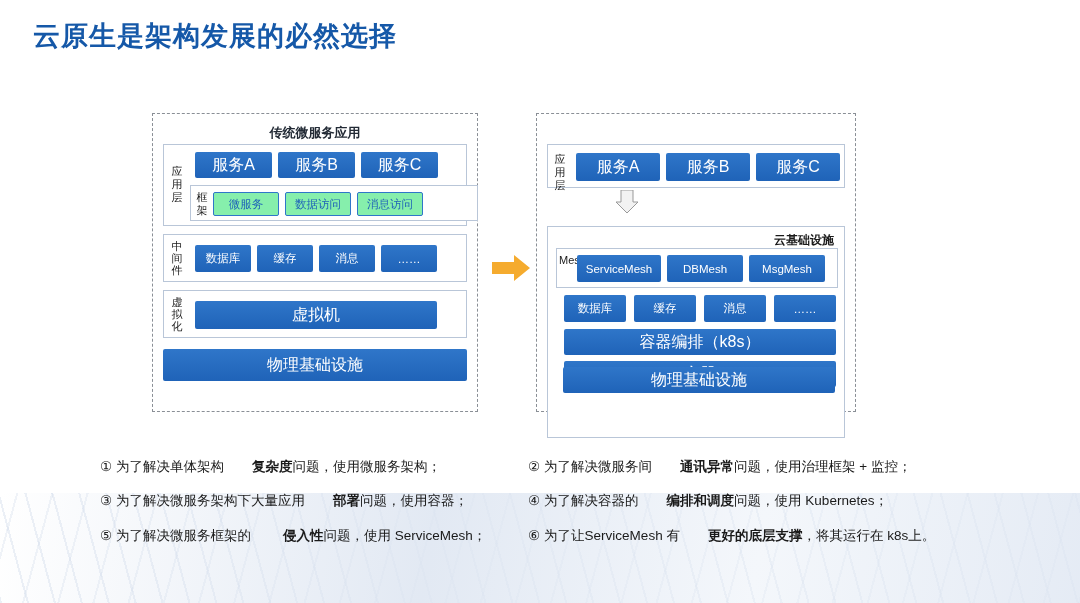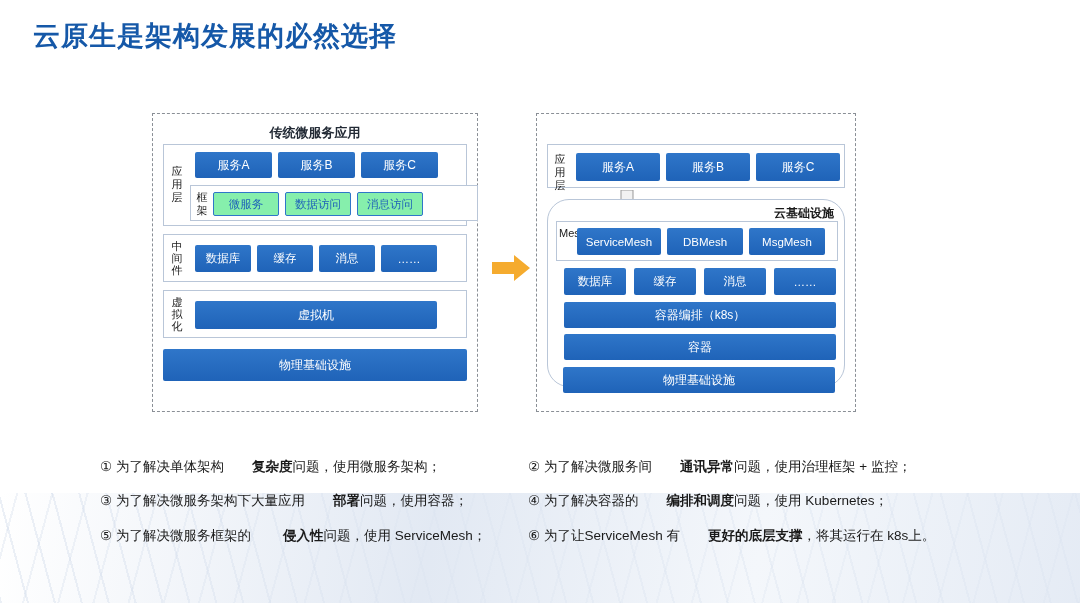--- a/index.html
+++ b/index.html
@@ -50,21 +50,21 @@
   }
   .side-label {
     position:absolute;
     font-size:11px; color:#1a1a1a;
     line-height:13px; text-align:center;
     width:16px;
   }
   .blk {
     position:absolute;
     background:linear-gradient(180deg,#2f76c9 0%,#1f63b8 100%);
-    color:#ffffff; font-size:12px;
+    color:#ffffff; font-size:16px;
     display:flex; align-items:center; justify-content:center;
     border-radius:2px;
     box-sizing:border-box;
   }
   .blk.small { font-size:11.5px; }
   .blk.white {
     background:#86efac; color:#1f63b8;
     border:1px solid #2f76c9;
   }
   .arrow-right {
@@ -133,21 +133,21 @@
     <div class="blk" style="left:28px; top:8px; width:84px; height:28px;">服务A</div>
     <div class="blk" style="left:118px; top:8px; width:84px; height:28px;">服务B</div>
     <div class="blk" style="left:208px; top:8px; width:84px; height:28px;">服务C</div>
   </div>
 
   <svg class="down-arrow" style="left:78px; top:76px;" width="24" height="24" viewBox="0 0 24 24">
     <polygon points="6,0 18,0 18,12 23,12 12,23 1,12 6,12" fill="#f2f2f2" stroke="#999999" stroke-width="1"></polygon>
   </svg>
   <div class="sink-note" style="left:106px; top:83px;">框架下沉</div>
 
-  <div class="group" style="left:10px; top:85px; width:298px; height:188px;border-radius:22px;">
+  <div class="group" style="left:10px; top:112px; width:298px; height:212px;">
     <div style="position:absolute; right:10px; top:5px; font-size:12px; font-weight:bold; color:#1a1a1a;">云基础设施</div>
 
     <div class="group" style="left:8px; top:21px; width:282px; height:40px;">
       <div class="side-label" style="left:2px; top:5px; line-height:12px; width:14px;">Mesh</div>
       <div class="blk small" style="left:20px; top:6px; width:84px; height:27px;">ServiceMesh</div>
       <div class="blk small" style="left:110px; top:6px; width:76px; height:27px;">DBMesh</div>
       <div class="blk small" style="left:192px; top:6px; width:76px; height:27px;">MsgMesh</div>
     </div>
 
     <div class="blk small" style="left:16px; top:68px; width:62px; height:27px;">数据库</div>

